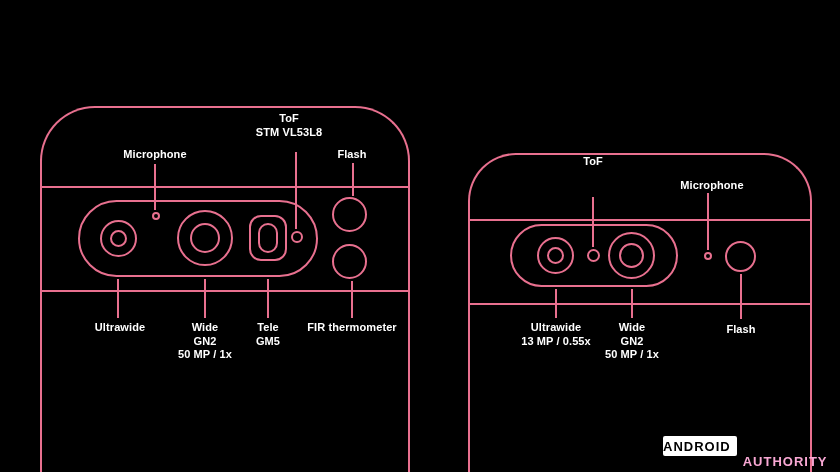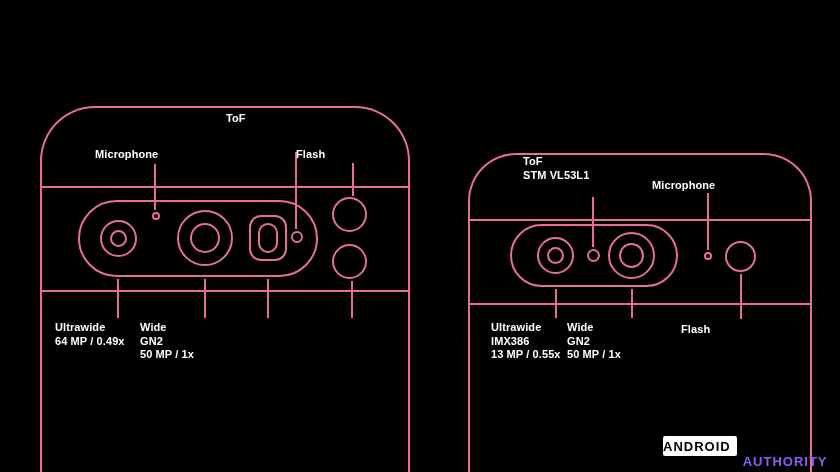--- a/index.html
+++ b/index.html
@@ -25,31 +25,31 @@
     display:flex; align-items:center; justify-content:center;
   }
   .inner-circle { border:2px solid var(--outline,#e8708f); border-radius:50%; }
   .rrect {
     position:absolute; border:2px solid var(--outline,#e8708f);
     display:flex; align-items:center; justify-content:center;
   }
   .inner-rrect { border:2px solid var(--outline,#e8708f); }
   .label {
     position:absolute; color:var(--text,#fff);
-    font-size:11px; font-weight:bold; text-align:left; line-height:13.5px;
+    font-size:11px; font-weight:bold; text-align:center; line-height:13.5px;
     letter-spacing:0.1px;
   }
   .logo {
     position:absolute; display:flex; align-items:center; gap:6px;
     font-size:13px; font-weight:bold; letter-spacing:1px;
   }
   .logo-box {
     background:#fff; color:#000000; padding:3px 6px 2px 0; border-radius:2px;
   }
-  .logo-text { color:#8b5cf6;margin-top:32px; }
+  .logo-text { color:#f9a8d4;margin-top:32px; }
 </style>
 </head>
 <body>
 
 <div class="stage">
 
   <div class="phone" style="left:40px; top:106px; width:370px; height:400px; border-radius:55px 55px 0 0;"></div>
   <div class="hline" style="left:40px; top:186px; width:370px;"></div>
   <div class="hline" style="left:40px; top:290px; width:370px;"></div>
 
@@ -75,37 +75,40 @@
   <div class="vline" style="left:117px; top:279px; height:39px;"></div>
   <div class="vline" style="left:204px; top:279px; height:39px;"></div>
   <div class="vline" style="left:267px; top:279px; height:39px;"></div>
   <div class="vline" style="left:351px; top:281px; height:37px;"></div>
 
   <div class="label" style="left:95px; top:148px; width:120px;">
     <div>Microphone</div>
   </div>
   <div class="label" style="left:226px; top:112px; width:126px;">
     <div>ToF</div>
+    <div>STM VL53L8</div>
   </div>
   <div class="label" style="left:296px; top:148px; width:112px;">
     <div>Flash</div>
   </div>
 
   <div class="label" style="left:55px; top:321px; width:130px;">
     <div>Ultrawide</div>
-    <div>64 MP / 0.49x</div>
   </div>
   <div class="label" style="left:140px; top:321px; width:130px;">
     <div>Wide</div>
     <div>GN2</div>
     <div>50 MP / 1x</div>
   </div>
   <div class="label" style="left:203px; top:321px; width:130px;">
+    <div>Tele</div>
+    <div>GM5</div>
   </div>
   <div class="label" style="left:282px; top:321px; width:140px;">
+    <div>FIR thermometer</div>
   </div>
 
   <div class="phone" style="left:468px; top:153px; width:344px; height:352px; border-radius:48px 48px 0 0;"></div>
   <div class="hline" style="left:468px; top:219px; width:344px;"></div>
   <div class="hline" style="left:468px; top:303px; width:344px;"></div>
 
   <div class="pill" style="left:510px; top:224px; width:168px; height:63px; border-radius:32px;"></div>
 
   <div class="circle" style="left:537px; top:237px; width:37px; height:37px;">
     <div class="inner-circle" style="width:17px; height:17px;"></div>
@@ -118,29 +121,27 @@
   <div class="circle" style="left:725px; top:241px; width:31px; height:31px;"></div>
 
   <div class="vline" style="left:592px; top:197px; height:50px;"></div>
   <div class="vline" style="left:707px; top:193px; height:57px;"></div>
   <div class="vline" style="left:555px; top:289px; height:29px;"></div>
   <div class="vline" style="left:631px; top:289px; height:29px;"></div>
   <div class="vline" style="left:740px; top:274px; height:45px;"></div>
 
   <div class="label" style="left:523px; top:155px; width:140px;">
     <div>ToF</div>
-    <div>STM VL53L1</div>
   </div>
   <div class="label" style="left:652px; top:179px; width:120px;">
     <div>Microphone</div>
   </div>
 
   <div class="label" style="left:491px; top:321px; width:130px;">
     <div>Ultrawide</div>
-    <div>IMX386</div>
     <div>13 MP / 0.55x</div>
   </div>
   <div class="label" style="left:567px; top:321px; width:130px;">
     <div>Wide</div>
     <div>GN2</div>
     <div>50 MP / 1x</div>
   </div>
   <div class="label" style="left:681px; top:323px; width:120px;">
     <div>Flash</div>
   </div>

